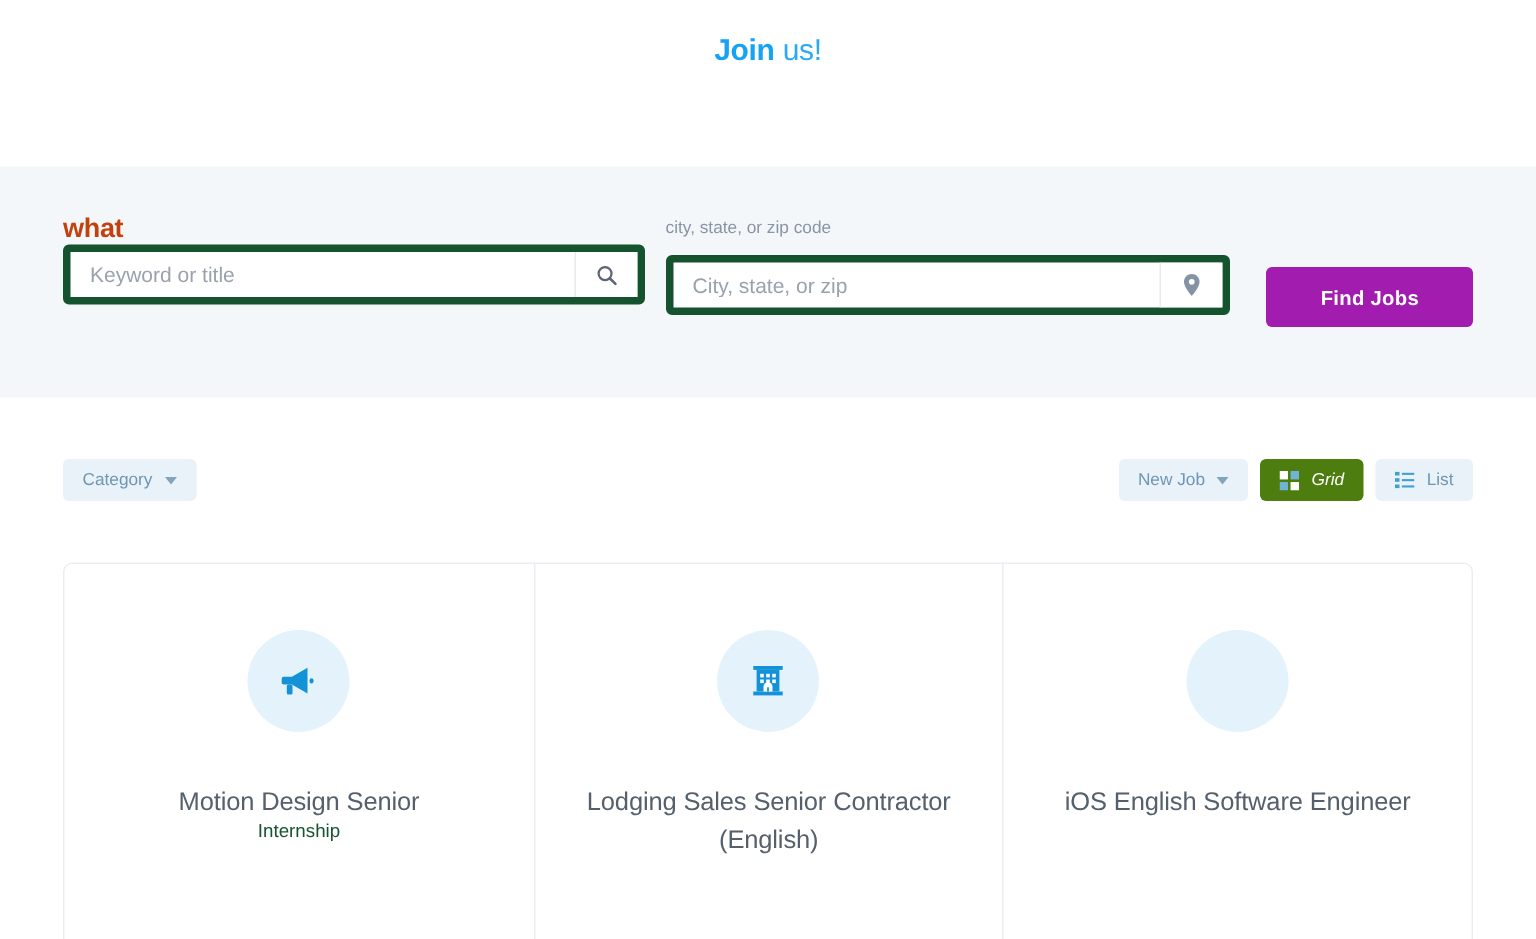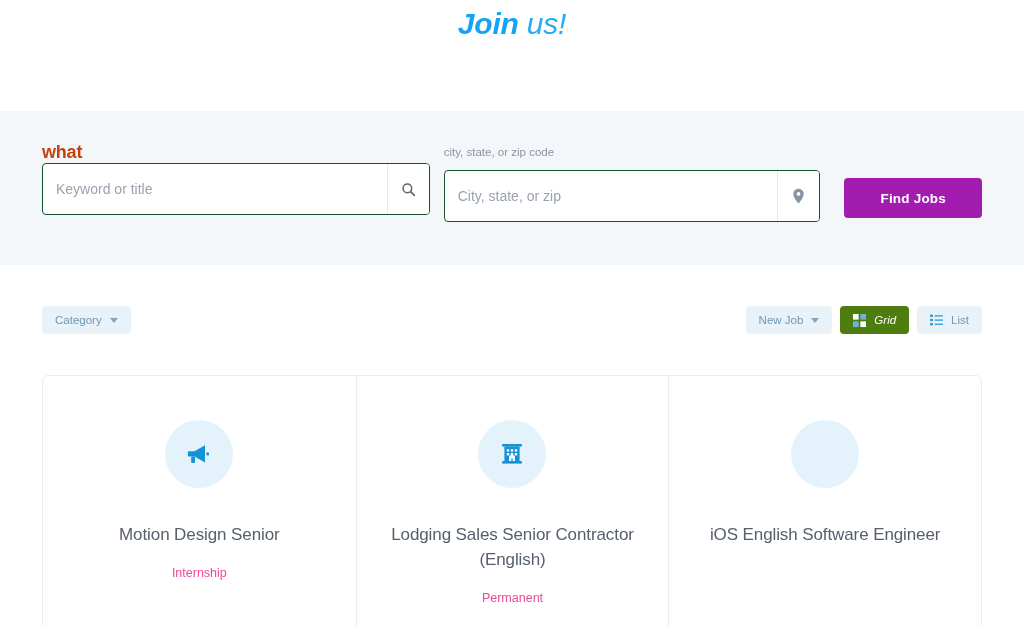--- a/index.html
+++ b/index.html
@@ -19,26 +19,25 @@
 
   
   .page-header {
     height: 111px;
     display: flex;
     align-items: flex-start;
     justify-content: center;
     background: #ffffff;
   }
   .page-title {
-    margin-top: 6px;
-    font-size: 30px;
+    margin-top: 16px;
+    font-size: 20px;
     line-height: 36px;
     letter-spacing: -0.2px;
     color: #1aa1f1;
-    font-style: italic;
   }
   .page-title .strong {
     font-weight: 700;
     color: #17a3f5;
   }
   .page-title .light {
     font-weight: 400;
     color: #29aaf7;
   }
 
@@ -70,23 +69,23 @@
     color: #8b94a3;
     margin-top: 4px;
     margin-bottom: 11px;
     line-height: 14px;
   }
 
   .input-wrap {
     display: flex;
     align-items: stretch;
     background: #ffffff;
-    border: 1px solid #14532d;
+    border: 5px solid #14532d;
     border-radius: 4px;
-    height: 52px;
+    height: 40px;
     overflow: hidden;
   }
   .input-wrap input {
     flex: 1;
     border: 0;
     outline: none;
     background: transparent;
     font-family: "Liberation Sans", sans-serif;
     font-size: 14px;
     color: #4a4a55;
@@ -199,23 +198,22 @@
   }
   .card-icon svg { display: block; }
 
   .card-title {
     font-size: 17px;
     line-height: 25px;
     color: #56606c;
     letter-spacing: -0.1px;
   }
   .card-type {
-    margin-top: 19px;
     font-size: 12.5px;
-    color: #ec4899;
+    color: #14532d;
   }
 </style>
 </head>
 <body>
 
 <div class="page-header">
   <h1 class="page-title">
     <span class="strong">Join</span><span class="light"> us!</span>
   </h1>
 </div>
@@ -329,21 +327,20 @@
             <rect x="15.8" y="8.2" width="2.4" height="2.4" fill="#ffffff"></rect>
             <rect x="7.8" y="12" width="2.4" height="2.4" fill="#ffffff"></rect>
             <rect x="11.8" y="12" width="2.4" height="2.4" fill="#ffffff"></rect>
             <rect x="15.8" y="12" width="2.4" height="2.4" fill="#ffffff"></rect>
             <path d="M10 20v-3.2a3 3 0 0 1 6 0V20z" fill="#ffffff"></path>
             <rect x="12.4" y="17.2" width="1.2" height="2.8" fill="#1492d8"></rect>
           </svg>
         </span>
       </div>
       <div class="card-title">Lodging Sales Senior Contractor (English)</div>
-      <div class="card-type">Permanent</div>
     </div>
 
     <div class="card">
       <div class="card-icon"></div>
       <div class="card-title">iOS English Software Engineer</div>
       <div class="card-type"></div>
     </div>
 
   </div>
 </div>

